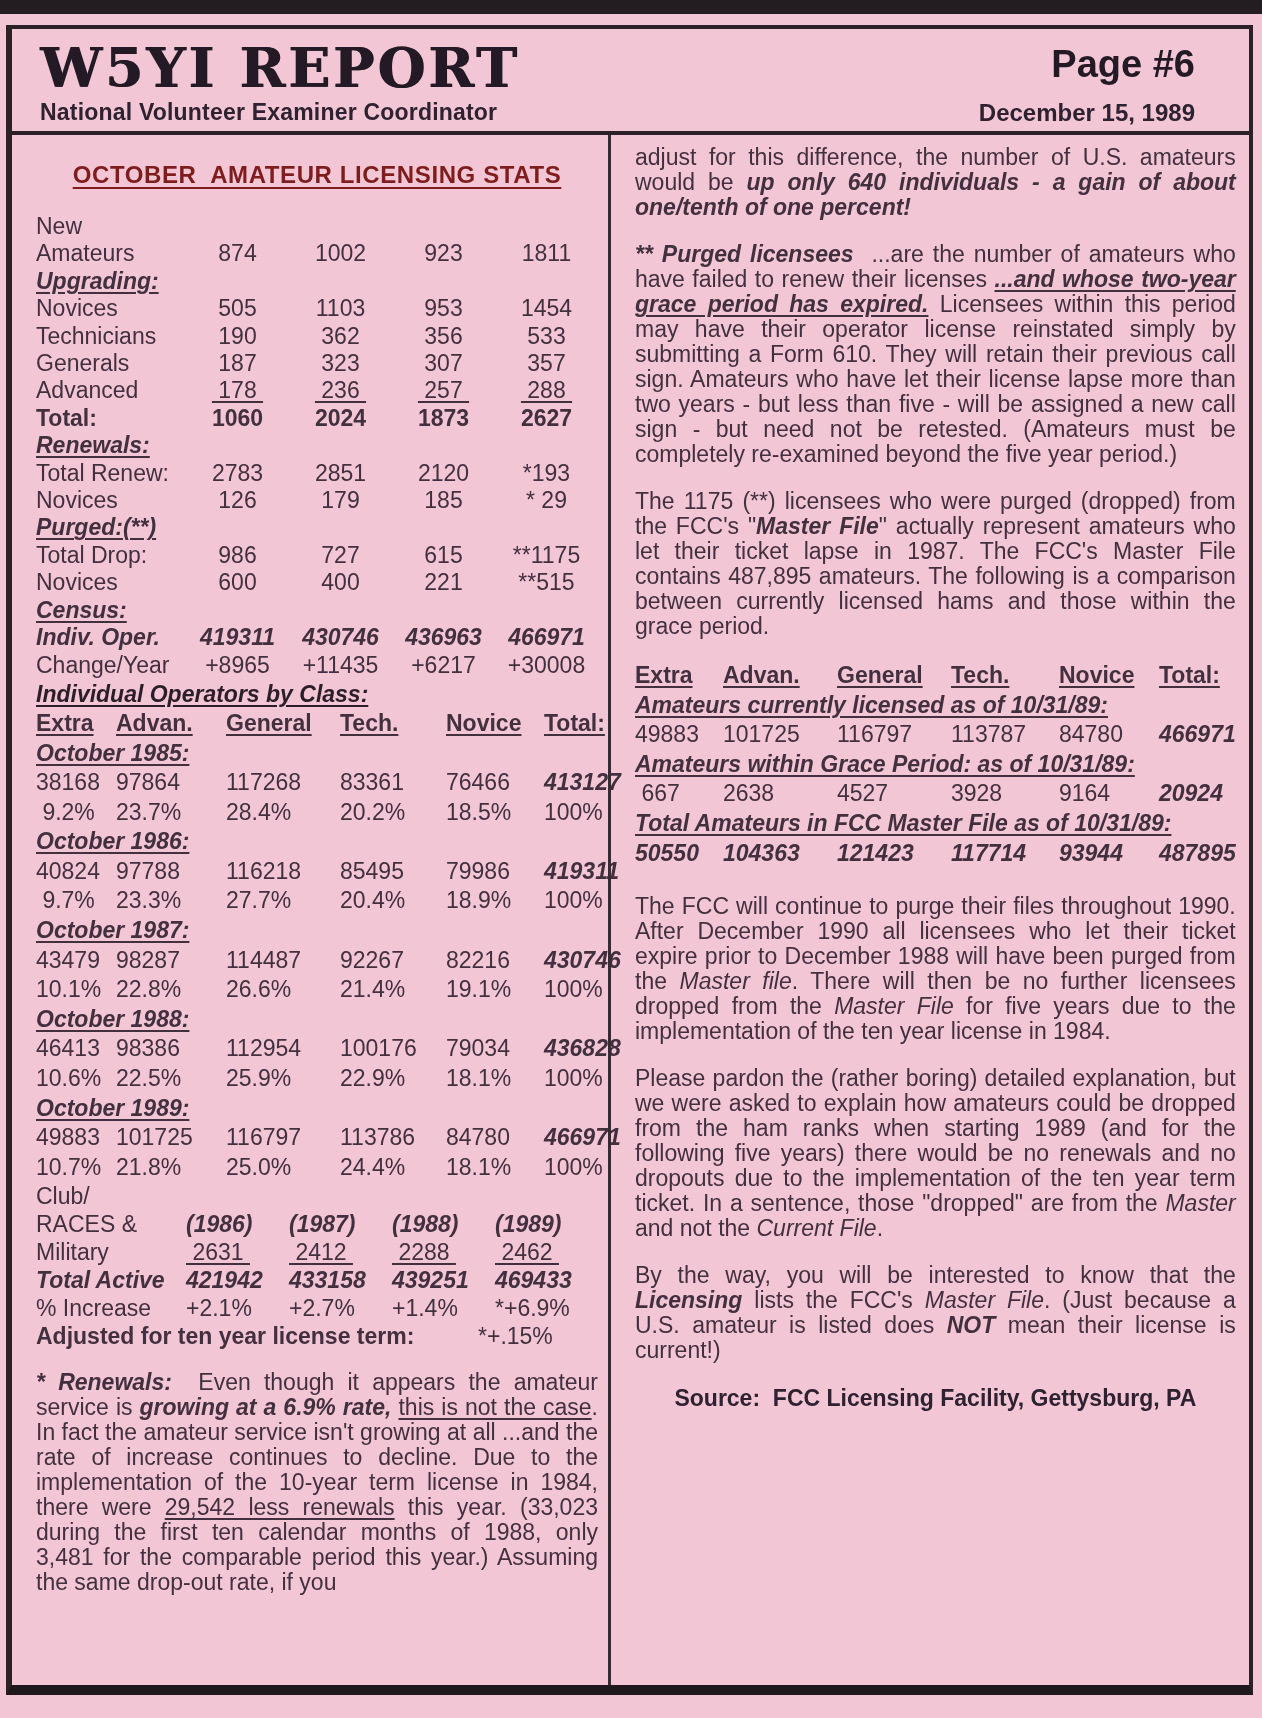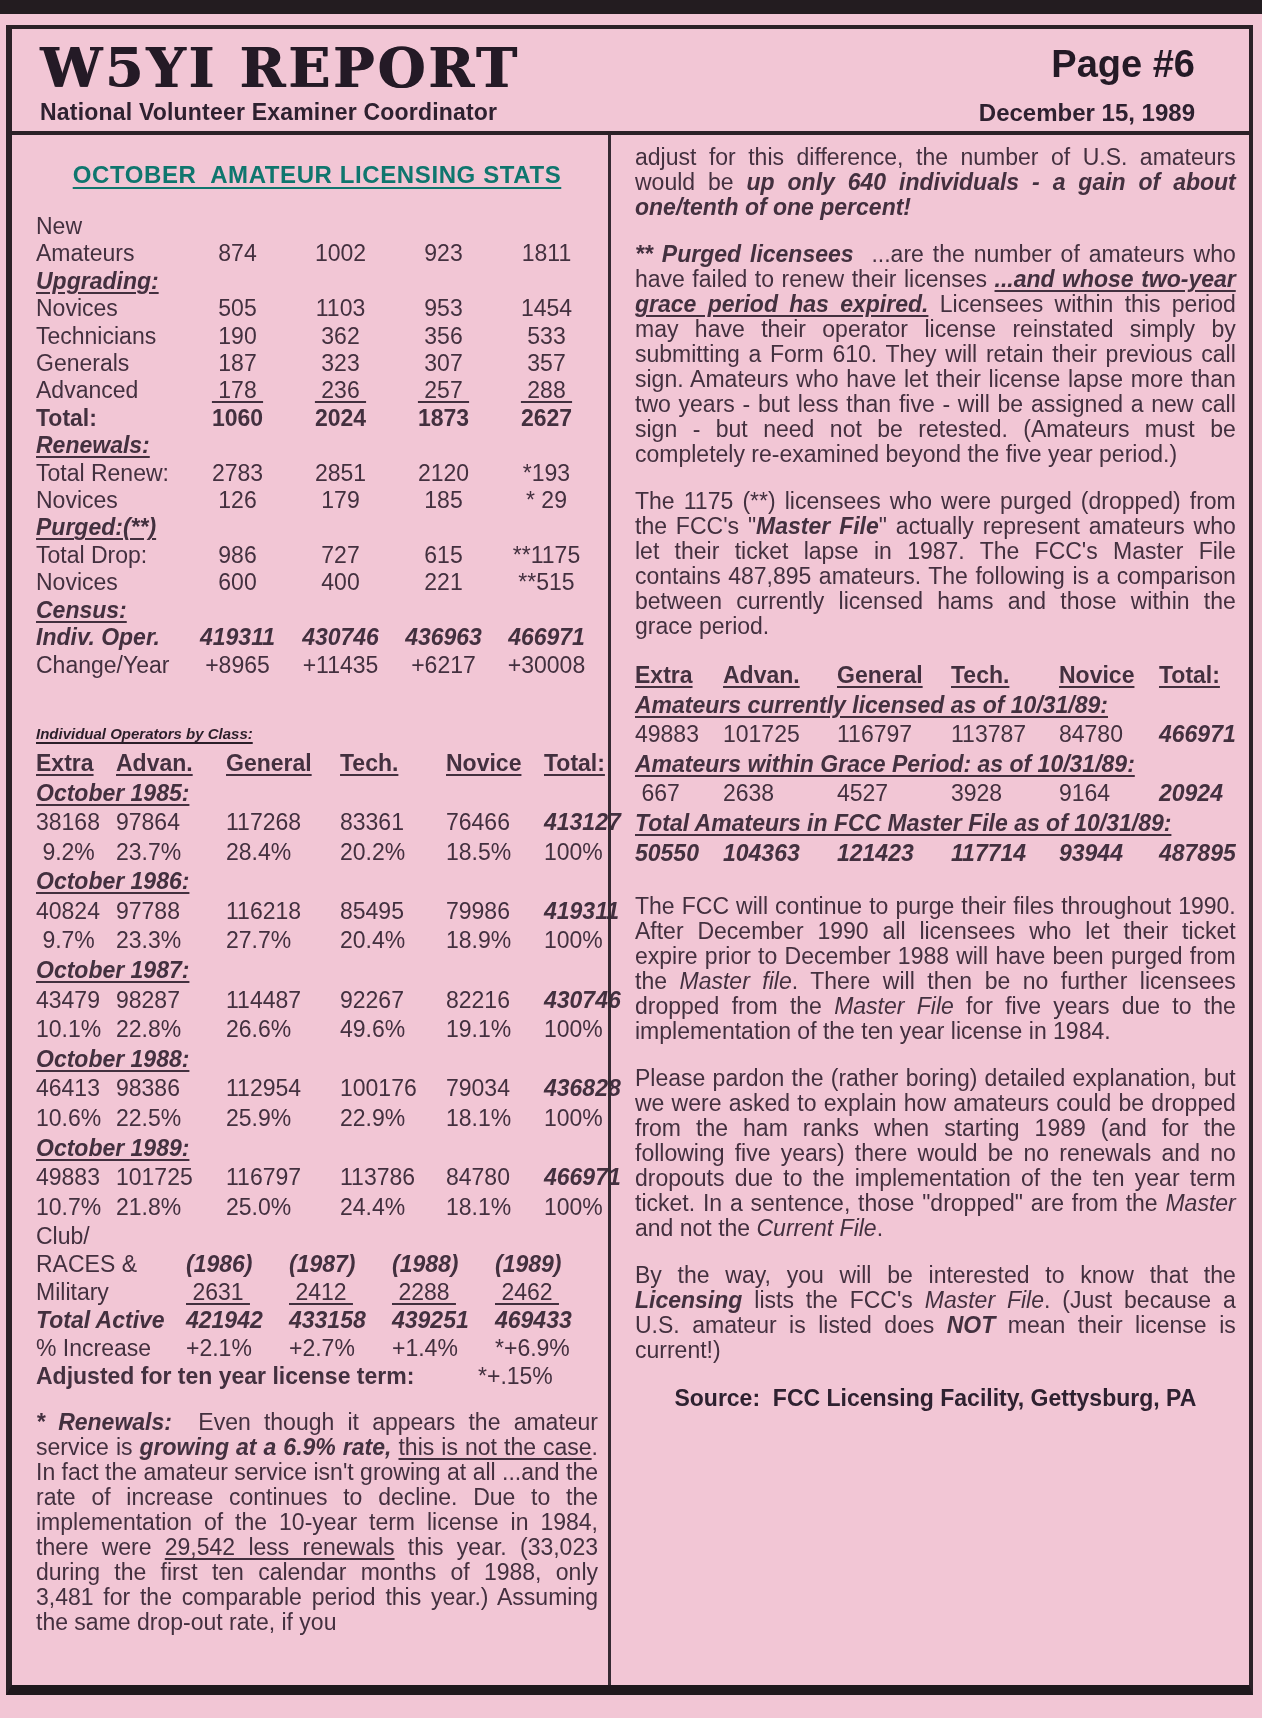--- a/index.html
+++ b/index.html
@@ -23,32 +23,32 @@
   
   .cols{flex:1;display:flex;align-items:stretch;overflow:hidden;}
   .col-left{width:596px;padding:12px 10px 0 24px;box-sizing:border-box;}
   .col-right{flex:1;border-left:3px solid #362a33;padding:10px 14px 0 24px;box-sizing:border-box;}
   
   .fb{font-weight:bold;}
   .fi{font-style:italic;}
   .fu{text-decoration:underline;text-decoration-thickness:2px;text-underline-offset:3px;}
   
   .stats-heading{font-size:24px;font-weight:bold;letter-spacing:0.6px;text-align:center;
-                 margin:14px 4px 0 4px;color:#0f766e;
+                 margin:14px 4px 0 4px;color:#7f1d1d;
                  text-decoration:underline;text-decoration-thickness:2px;text-underline-offset:4px;}
   .tbl{font-size:23px;}
   .tbl .tr{display:grid;}
   .tbl .td{white-space:nowrap;}
   .stats{margin-top:24px;}
   .stats .tr{grid-template-columns:150px repeat(4,1fr);line-height:27.4px;}
   .stats .td{text-align:center;}
   .stats .td.c0{text-align:left;}
-  .class-heading{font-size:15px;font-weight:bold;font-style:italic;line-height:30px;
+  .class-heading{font-size:23px;font-weight:bold;font-style:italic;line-height:30px;
                  text-decoration:underline;text-decoration-thickness:2px;text-underline-offset:3px;
-                 color:#2b1e29;margin-top:40px;}
+                 color:#2b1e29;}
   .classes .tr{grid-template-columns:80px 110px 114px 106px 98px 1fr;line-height:29.6px;}
   .club .tr{grid-template-columns:150px repeat(4,1fr);line-height:28px;}
   .club .td{text-align:left;padding-right:8px;}
   .club .td.c0{text-align:left;padding-right:0;}
   .club .tr:nth-child(6){grid-template-columns:1fr 120px;}
   .para{font-size:23px;line-height:25px;text-align:justify;margin:0;}
   .footnote{margin-top:20px;}
   
   .col-right .para{margin:0 0 22px 0;}
   .rtable{margin:4px 0 26px 0;}
@@ -234,21 +234,21 @@
               <span class="td c1">98287</span>
               <span class="td c2">114487</span>
               <span class="td c3">92267</span>
               <span class="td c4">82216</span>
               <span class="td c5 fb fi">430746</span>
             </div>
             <div class="tr">
               <span class="td c0">10.1%</span>
               <span class="td c1">22.8%</span>
               <span class="td c2">26.6%</span>
-              <span class="td c3">49.6%</span>
+              <span class="td c3">21.4%</span>
               <span class="td c4">19.1%</span>
               <span class="td c5">100%</span>
             </div>
             <div class="tr">
               <span class="td c0 fb fi fu">October 1988:</span>
             </div>
             <div class="tr">
               <span class="td c0">46413</span>
               <span class="td c1">98386</span>
               <span class="td c2">112954</span>

